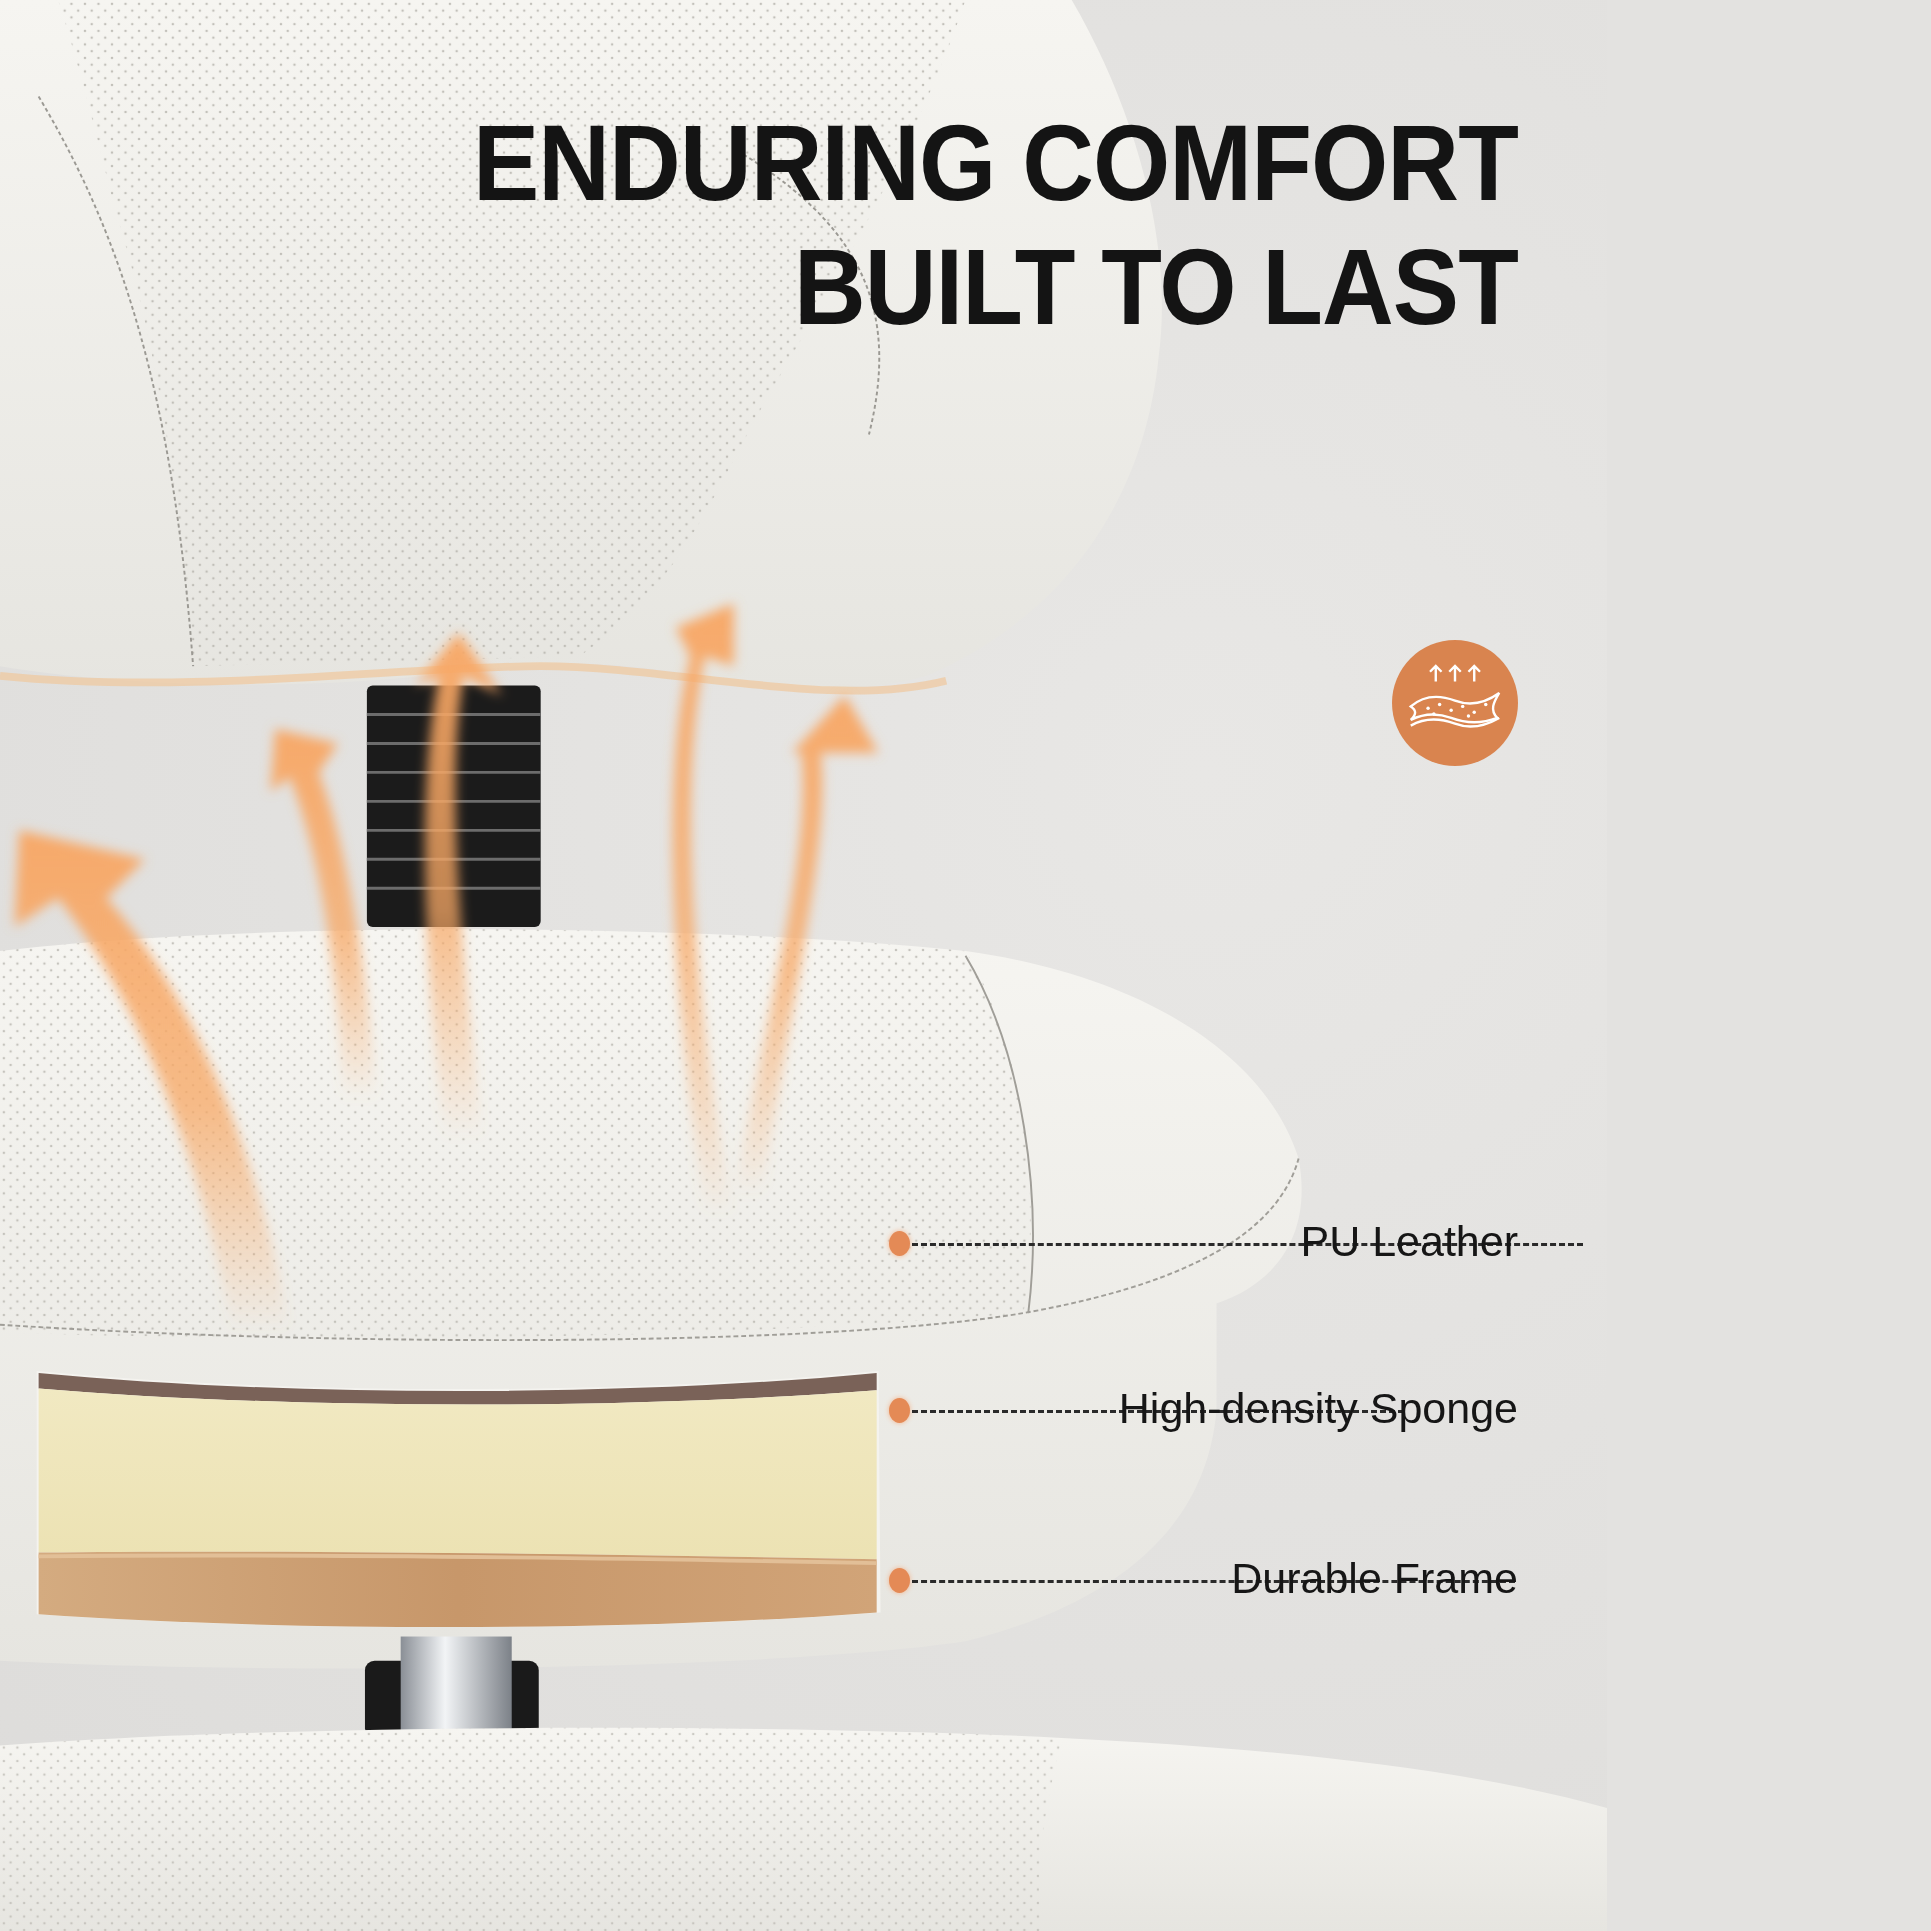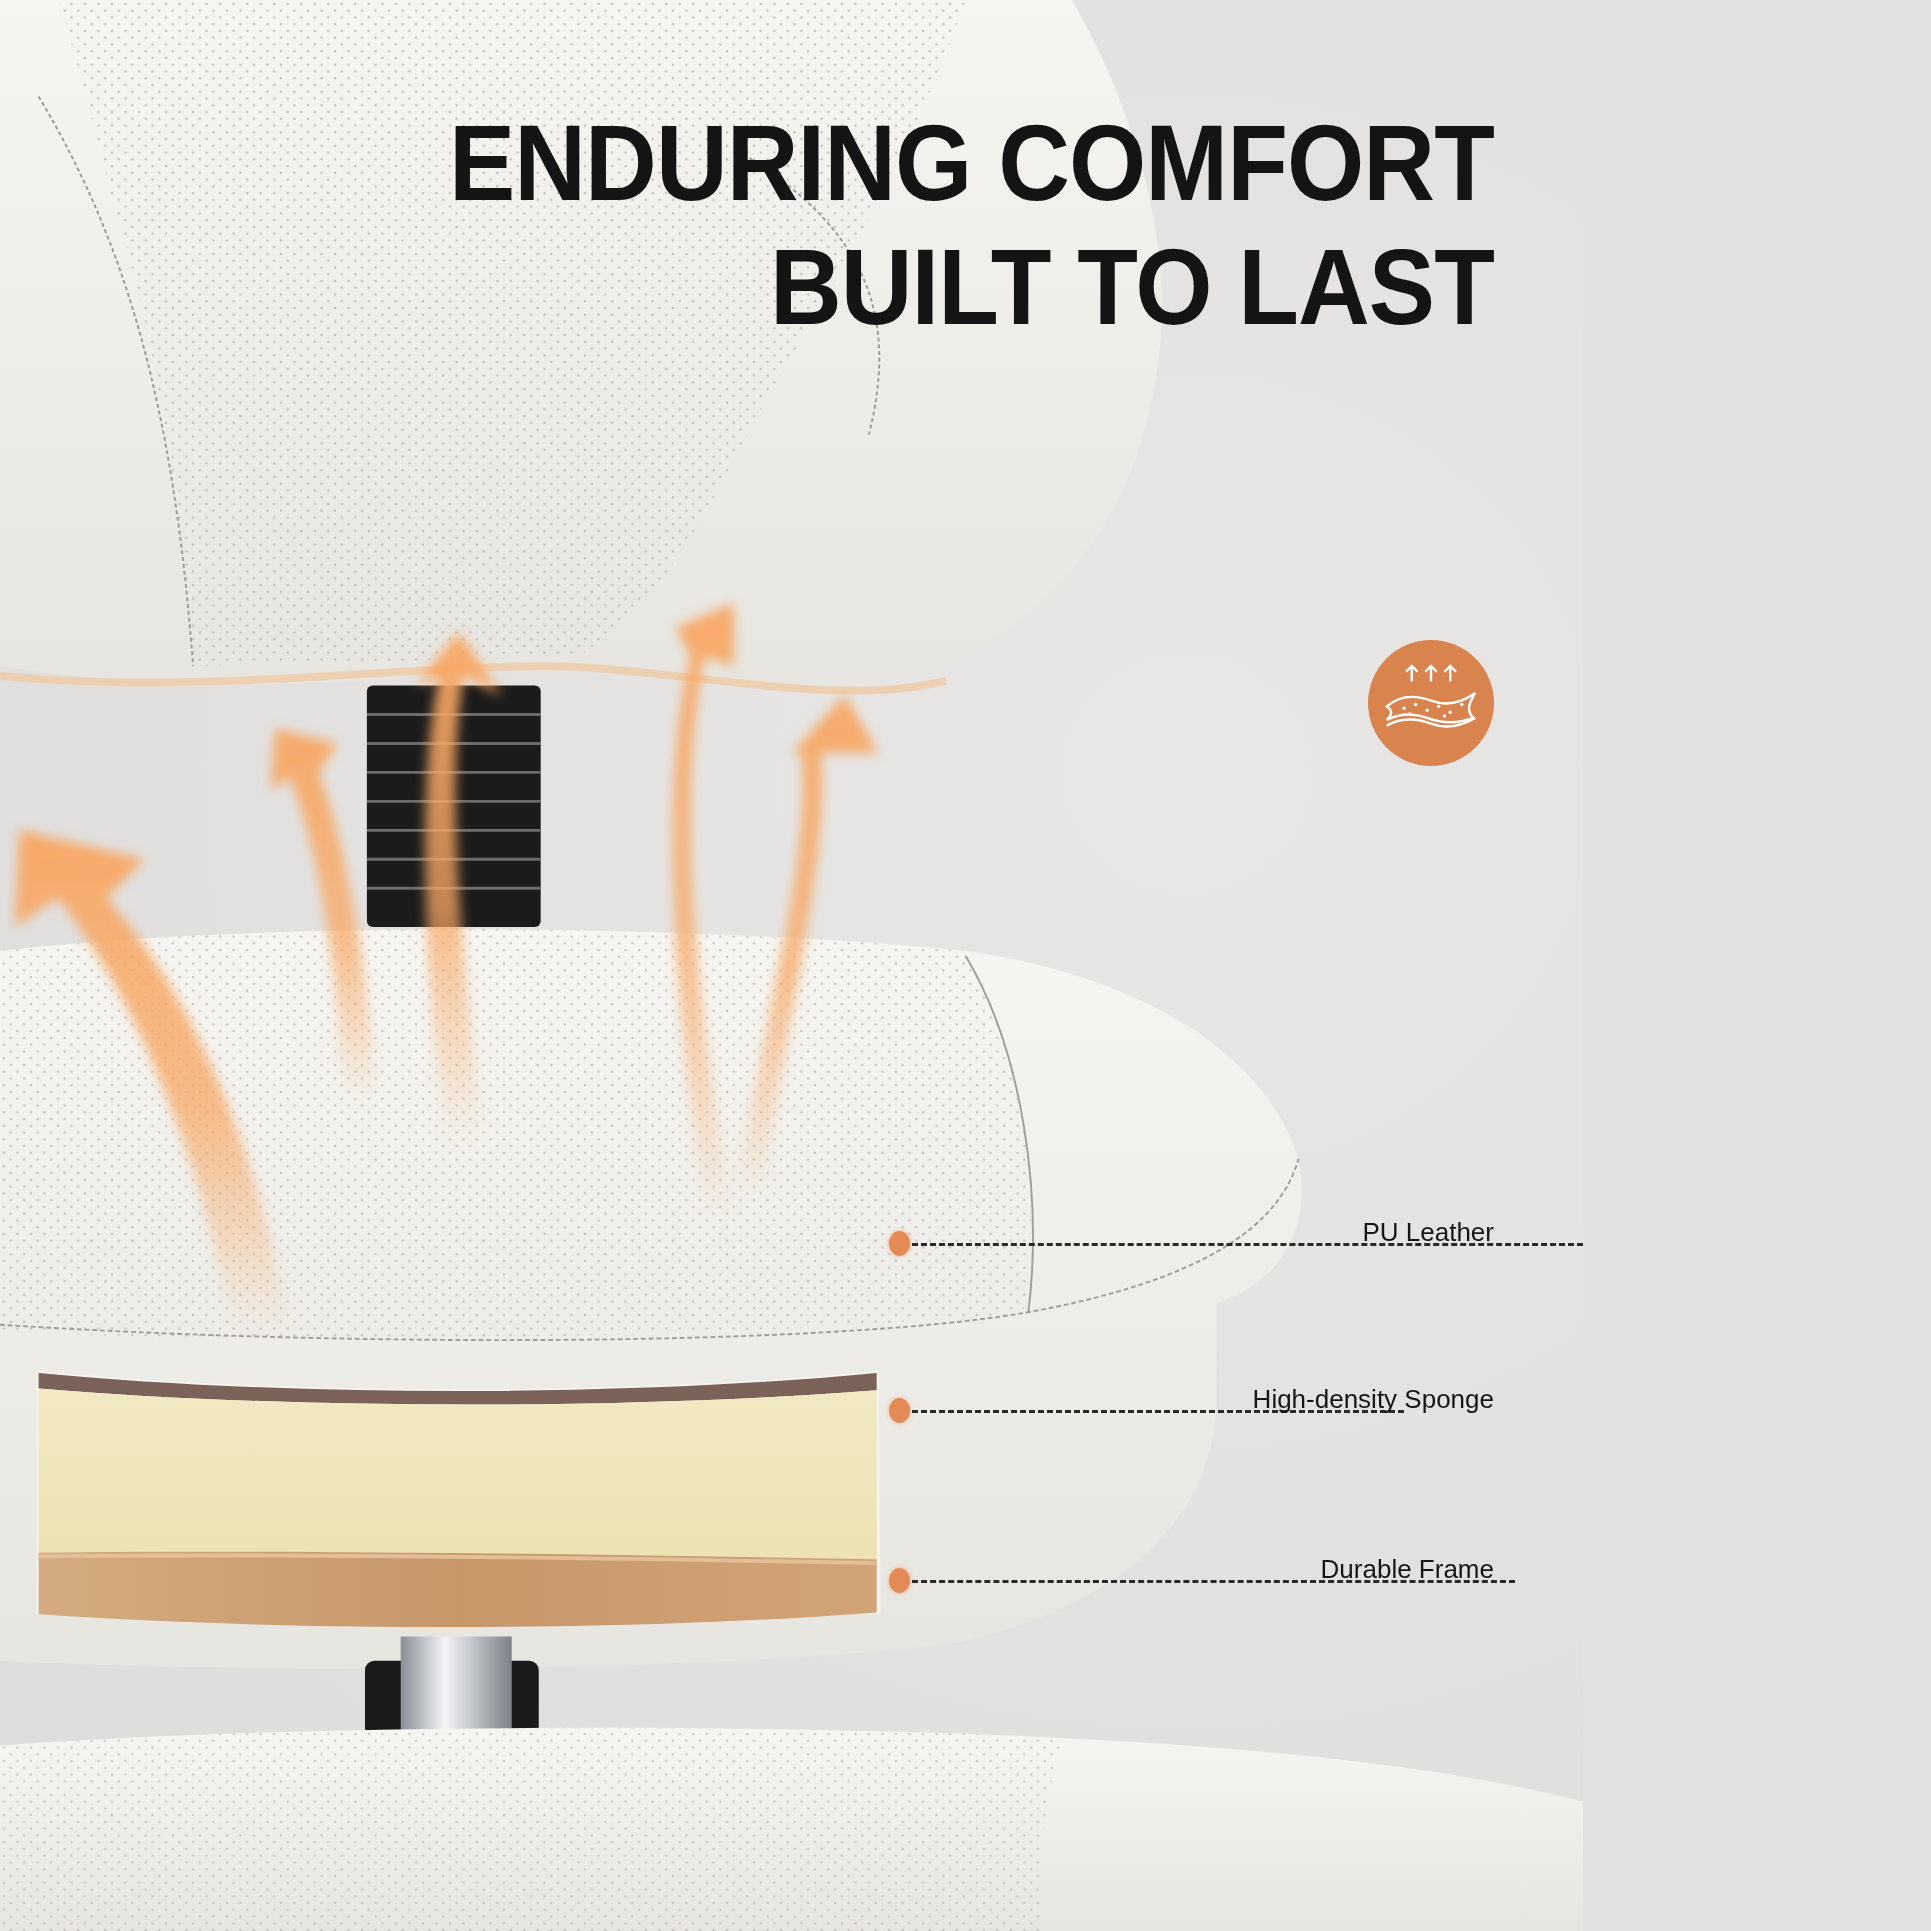--- a/index.html
+++ b/index.html
@@ -1,25 +1,25 @@
 <!DOCTYPE html>
 <html><head>
 <meta charset="utf-8">
 <style>
   html, body { margin:0; padding:0; }
   body { width:1931px; height:1931px; overflow:hidden; background:#e3e2e0; font-family:"Liberation Sans", sans-serif; }
-  .canvas { position:relative; width:1583px; height:1931px; background: radial-gradient(ellipse at 75% 40%, #e8e7e5 0%, #dddcda 100%); overflow:hidden; }
+  .canvas { position:relative; width:1583px; height:1931px; background: radial-gradient(ellipse at 75% 40%, #e8e7e5 0%, #dddcda 100%); overflow:hidden;padding-left:24px; }
   svg.art { position:absolute; left:0; top:0; }
   .headline { position:absolute; right:89px; top:101px; text-align:right; color:#141414; font-weight:700; font-size:108px; line-height:124px; letter-spacing:-1px; transform:scaleX(0.92); transform-origin:right top; }
   .headline div { white-space:nowrap; }
   .feature { position:absolute; right:89px; display:flex; align-items:center; gap:29px; }
   .feature .label { font-size:62px; color:#1a1a1a; letter-spacing:1.9px; }
   .feature .badge { width:126px; height:126px; border-radius:50%; display:flex; align-items:center; justify-content:center; }
   .callout { position:absolute; right:89px; display:flex; align-items:center; }
-  .callout .label { font-size:26px; color:#161616; white-space:nowrap; }
+  .callout .label { font-size:43px; color:#161616; white-space:nowrap; }
   .leader { position:absolute; height:0; border-top:3.9px dashed #2a2a2a; }
   .dot { position:absolute; width:21px; height:25px; border-radius:50%; background:#e48a56; box-shadow:0 0 5.8px #f3b58e; }
 </style>
 </head>
 <body>
 
 <div class="canvas">
 
   <svg class="art" width="1931" height="1931" viewBox="0 0 2000 2000">
     <defs>

